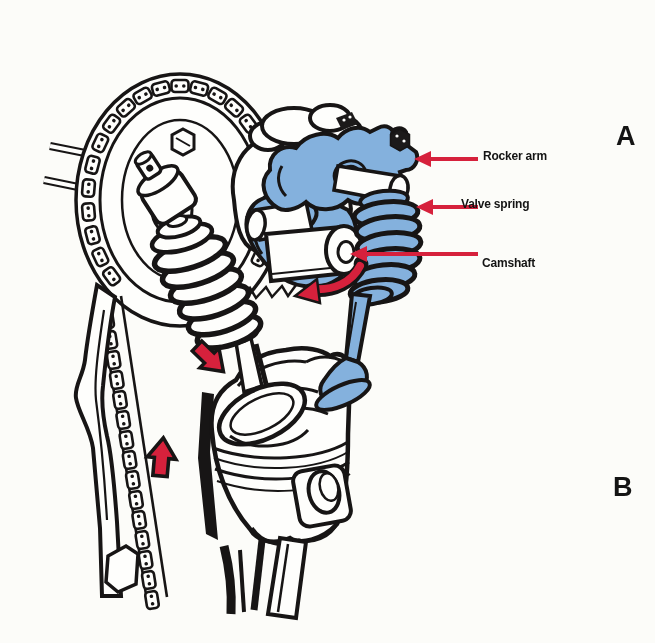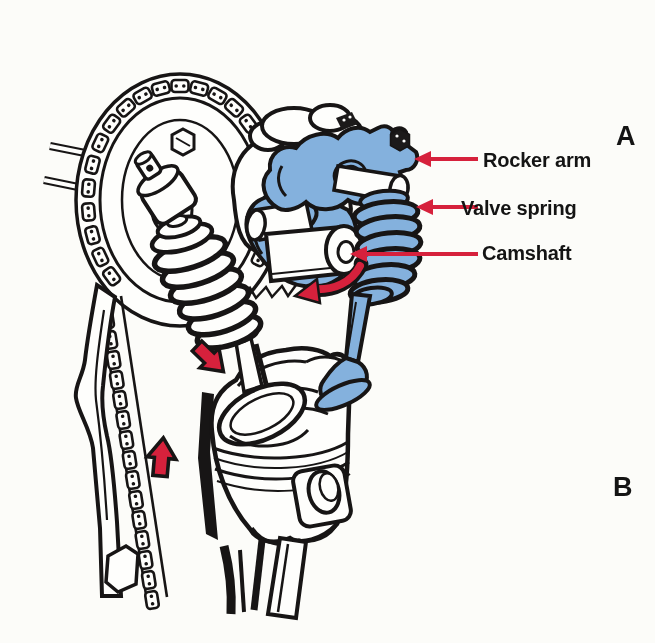--- a/index.html
+++ b/index.html
@@ -2,21 +2,21 @@
 <html><head>
 <meta charset="utf-8">
 <style>
   html,body{margin:0;padding:0;background:#ffffff;}
   #canvas{
     position:relative;width:655px;height:643px;background:#fcfcf9;overflow:hidden;
     font-family:"Liberation Sans", sans-serif;
   }
   #art{position:absolute;left:0;top:0;}
   .callout-label{
-    position:absolute;font-weight:bold;font-size:20px;letter-spacing:-0.2px;
+    position:absolute;font-weight:bold;font-size:12px;letter-spacing:-0.2px;
     color:#141414;white-space:nowrap;
   }
   .panel-letter{
     position:absolute;font-weight:bold;font-size:27px;color:#141414;
   }
 </style>
 </head>
 <body>
 
 <div id="canvas">
@@ -420,17 +420,17 @@
     <polygon points="416,207 433,199 433,215" fill="#d6213c"></polygon>
   </g>
   <g>
     <line x1="478" y1="254" x2="366" y2="254" stroke="#d6213c" stroke-width="4"></line>
     <polygon points="350,254 367,246 367,262" fill="#d6213c"></polygon>
   </g>
 </svg>
 
   <div class="callout-label" style="left:483px;top:149px;">Rocker arm</div>
   <div class="callout-label" style="left:461px;top:197px;">Valve spring</div>
-  <div class="callout-label" style="left:482px;top:242px;">Camshaft</div>
+  <div class="callout-label" style="left:482px;top:256px;">Camshaft</div>
 
   <div class="panel-letter" style="left:616px;top:121px;">A</div>
   <div class="panel-letter" style="left:613px;top:472px;">B</div>
 </div>
 
 </body></html>

